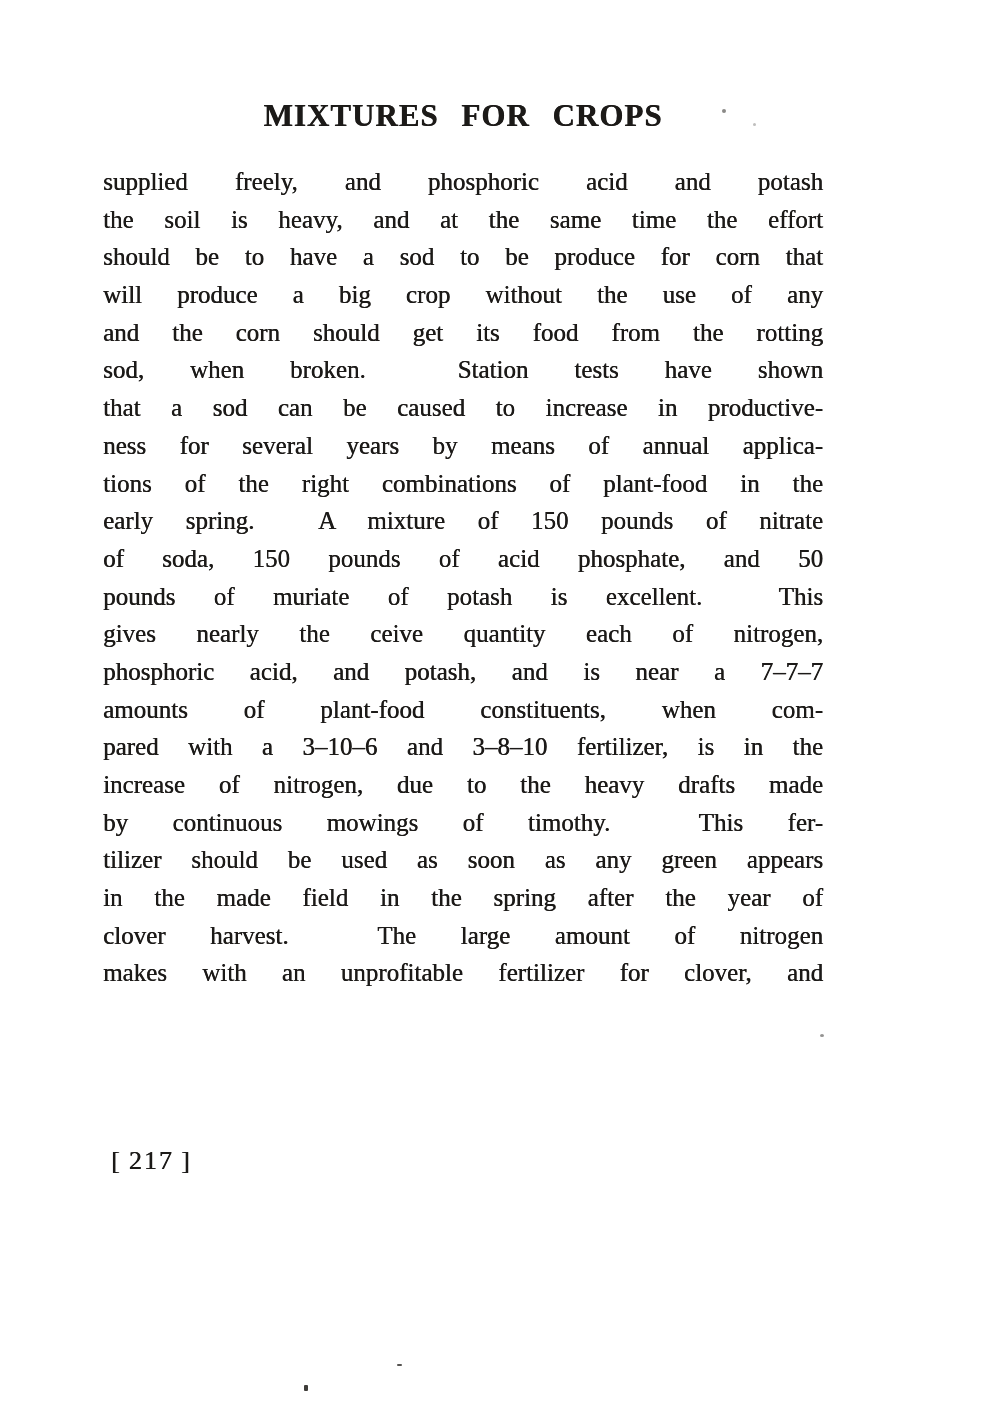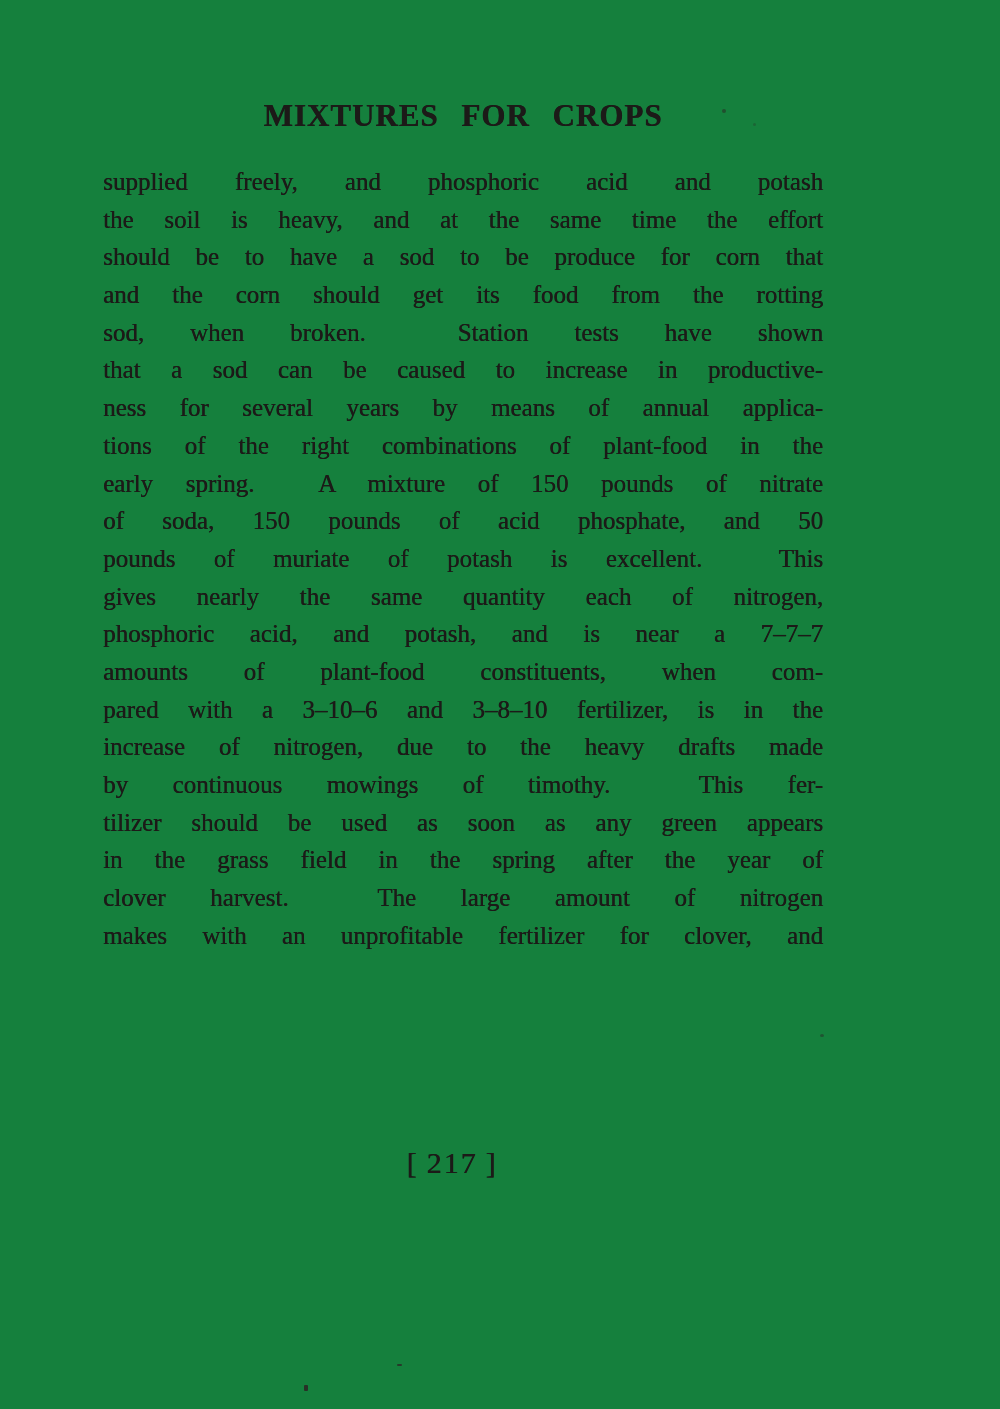--- a/index.html
+++ b/index.html
@@ -42,64 +42,65 @@
     font-size: 25px;
     text-align: justify;
     text-align-last: justify;
     text-justify: inter-word;
     text-shadow: 0.4px 0 0 currentColor;
     overflow: visible;
   }
   .pagenum {
     position: absolute;
     top: 1146px;
-    left: 92px;
+    left: 111px;
     width: 720px;
-    text-align: center;
-    font-size: 30px;
+    text-align: left;
+    font-size: 26px;
     letter-spacing: 2px;
     text-shadow: 0.4px 0 0 currentColor;
   }
   .speck {
     position: absolute;
     background: #2a2825;
     border-radius: 50%;
   }
   .speck.s1 { left: 722px; top: 109px;  width: 4px; height: 4px; opacity: 0.55; }
   .speck.s2 { left: 753px; top: 123px;  width: 3px; height: 3px; opacity: 0.30; }
   .speck.s3 { left: 820px; top: 1034px; width: 4px; height: 3px; opacity: 0.50; }
   .speck.s4 { left: 397px; top: 1364px; width: 5px; height: 2px; opacity: 0.80; border-radius: 1px; }
   .speck.s5 { left: 304px; top: 1385px; width: 4px; height: 6px; opacity: 0.90; border-radius: 1px; }
 </style>
 </head>
 <body>
 
-<div class="page" style="background: #15803d; color: rgb(28, 26, 24);">
+<div class="page" style="background: #ffffff; color: rgb(28, 26, 24);">
   <h1 class="heading">MIXTURES FOR CROPS</h1>
 
   <div class="body-block">
       <div class="line">supplied freely, and phosphoric acid and potash</div>
       <div class="line">the soil is heavy, and at the same time the effort</div>
       <div class="line">should be to have a sod to be produce for corn that</div>
+      <div class="line">will produce a big crop without the use of any</div>
       <div class="line">and the corn should get its food from the rotting</div>
       <div class="line">sod, when broken.&nbsp; Station tests have shown</div>
       <div class="line">that a sod can be caused to increase in productive-</div>
       <div class="line">ness for several years by means of annual applica-</div>
       <div class="line">tions of the right combinations of plant-food in the</div>
       <div class="line">early spring.&nbsp; A mixture of 150 pounds of nitrate</div>
       <div class="line">of soda, 150 pounds of acid phosphate, and 50</div>
       <div class="line">pounds of muriate of potash is excellent.&nbsp; This</div>
-      <div class="line">gives nearly the same quantity each of nitrogen,</div>
+      <div class="line">gives nearly the ceive quantity each of nitrogen,</div>
       <div class="line">phosphoric acid, and potash, and is near a 7–7–7</div>
       <div class="line">amounts of plant-food constituents, when com-</div>
       <div class="line">pared with a 3–10–6 and 3–8–10 fertilizer, is in the</div>
       <div class="line">increase of nitrogen, due to the heavy drafts made</div>
       <div class="line">by continuous mowings of timothy.&nbsp; This fer-</div>
       <div class="line">tilizer should be used as soon as any green appears</div>
-      <div class="line">in the grass field in the spring after the year of</div>
+      <div class="line">in the made field in the spring after the year of</div>
       <div class="line">clover harvest.&nbsp; The large amount of nitrogen</div>
       <div class="line">makes with an unprofitable fertilizer for clover, and</div>
     </div>
 
   <div class="pagenum">[ 217 ]</div>
 
   <div class="speck s1"></div>
   <div class="speck s2"></div>
   <div class="speck s3"></div>
   <div class="speck s4"></div>

